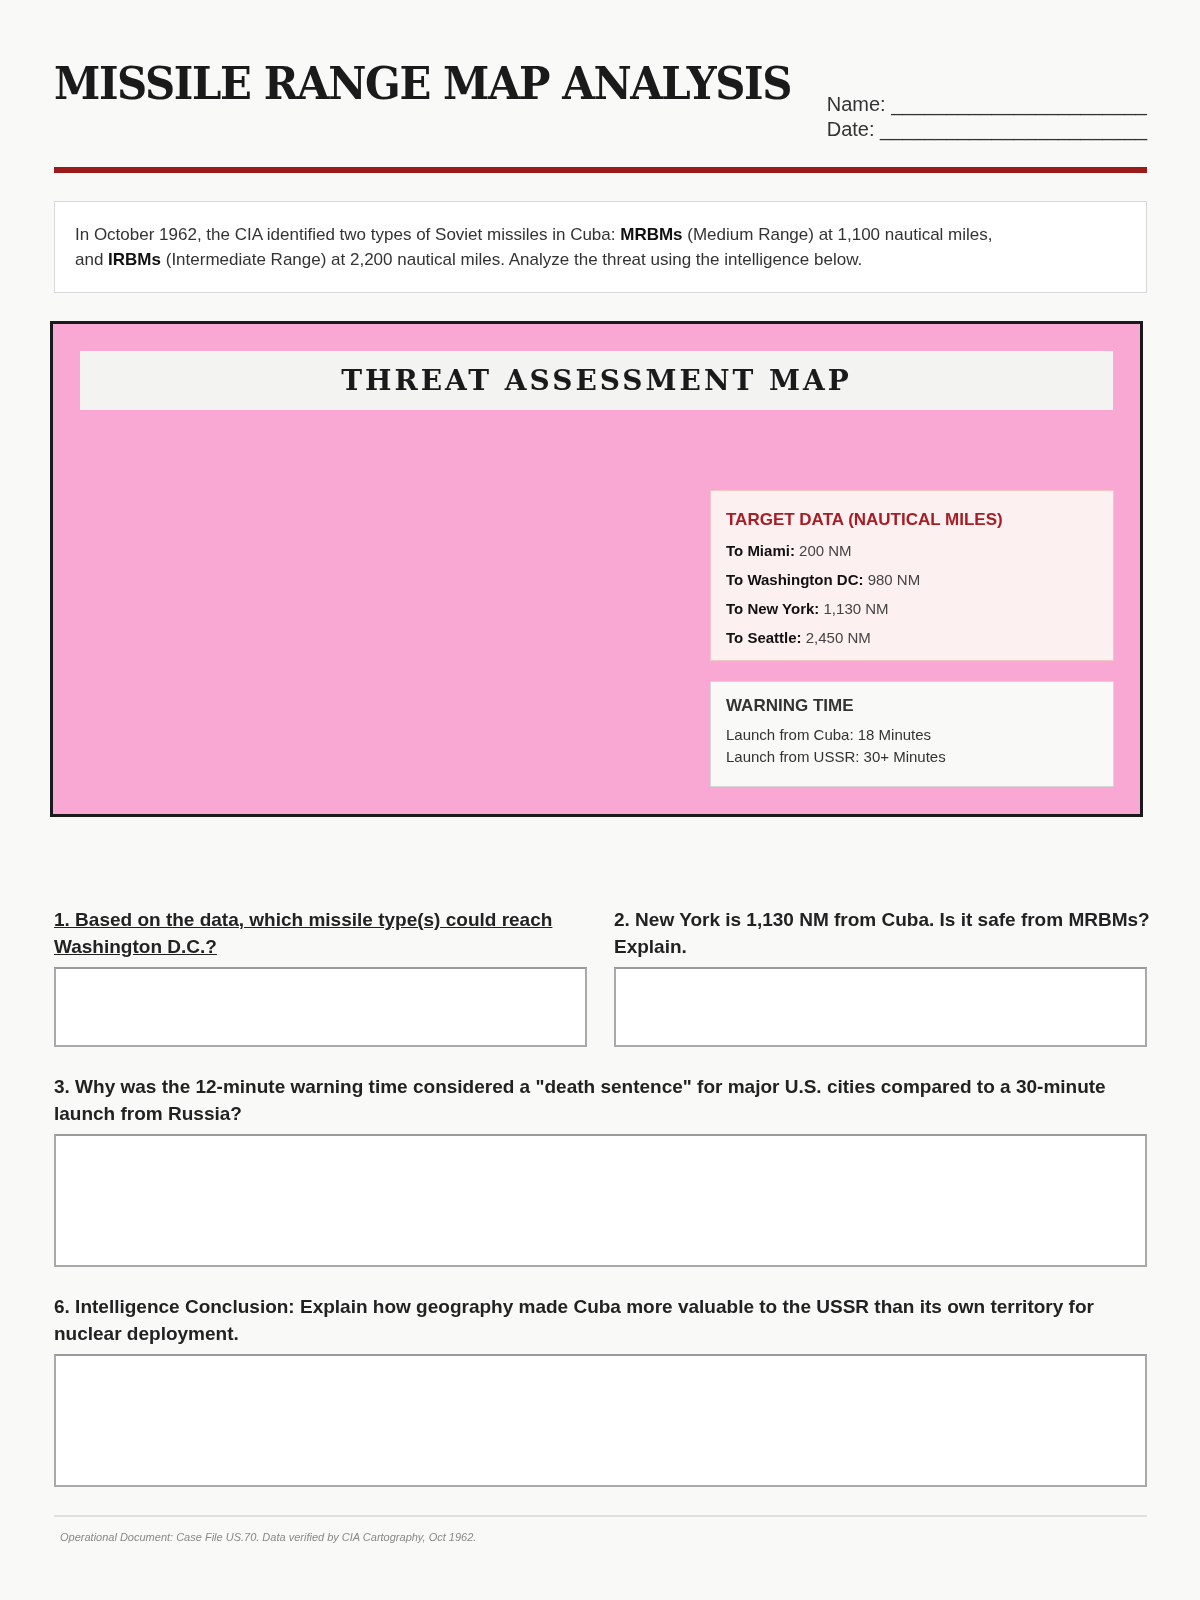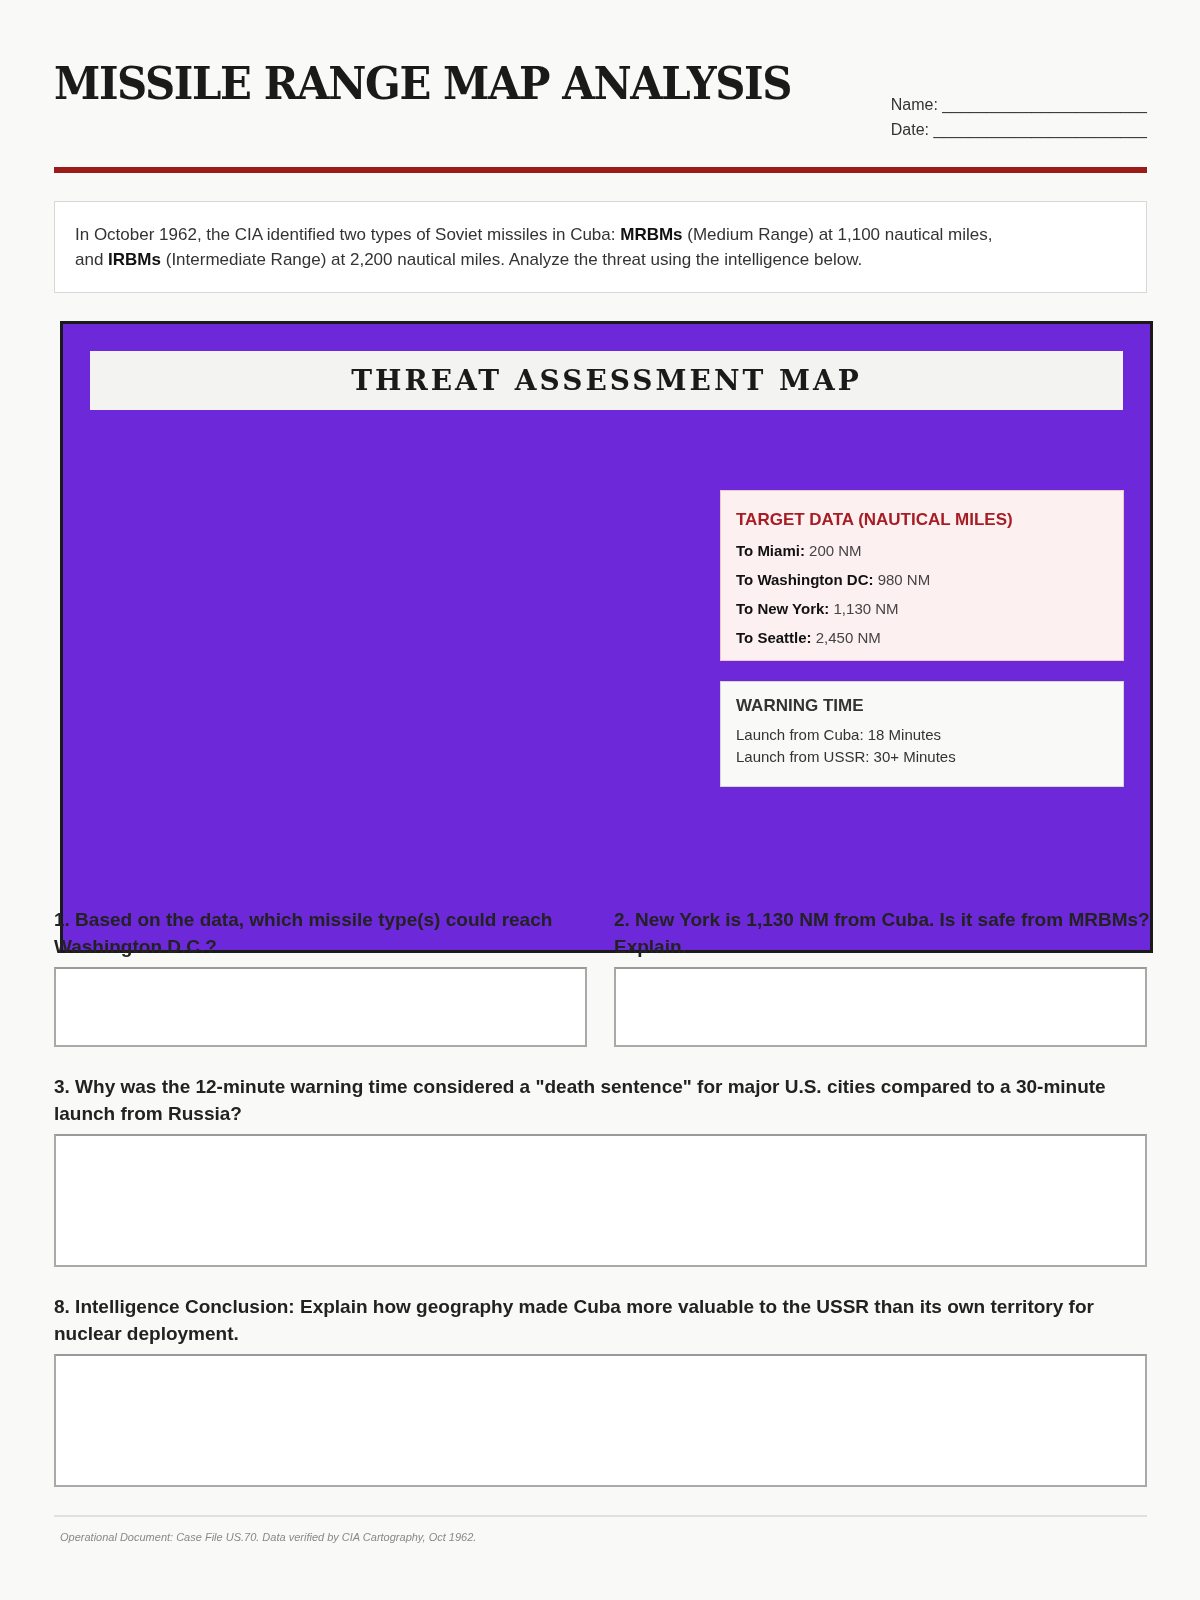--- a/index.html
+++ b/index.html
@@ -2,27 +2,27 @@
 <html><head>
 <meta charset="utf-8">
 <style>
   * { box-sizing: border-box; margin: 0; padding: 0; }
   html, body { width: 1200px; height: 1600px; background: #f9f9f7; }
   body { font-family: "Liberation Sans", sans-serif; color: #222; position: relative; overflow: hidden; }
 
   .header { position: absolute; left: 54px; top: 56px; width: 1093px; height: 120px; }
   .title { font-family: "DejaVu Serif", serif; font-weight: bold; font-size: 45px; letter-spacing: -1.5px; color: #1a1a1a; line-height: 56px; transform: scaleX(0.93); transform-origin: left; white-space: nowrap; }
   .subtitle { font-size: 19px; color: #555; margin-top: 0px; }
-  .namedate { position: absolute; right: 0; top: 36px; text-align: right; font-size: 16px; color: #333; line-height: 25px; }
+  .namedate { position: absolute; right: 0; top: 36px; text-align: right; font-size: 20px; color: #333; line-height: 25px; }
   .rule { position: absolute; left: 54px; top: 167px; width: 1093px; height: 6px; background: #9b1b1b; }
 
   .intro { position: absolute; left: 54px; top: 201px; width: 1093px; height: 92px; background: #fff; border: 1px solid #d8d8d8; padding: 20px 20px; font-size: 17px; line-height: 25px; color: #333; }
   .intro b { color: #111; }
 
-  .mapframe { position: absolute; left: 60px; top: 321px; width: 1093px; height: 632px; background: #6d28d9; border: 3px solid #1a1a1a; }
+  .mapframe { position: absolute; left: 50px; top: 321px; width: 1093px; height: 496px; background: #f9a8d4; border: 3px solid #1a1a1a; }
   .mapheader { position: absolute; left: 27px; top: 27px; width: 1033px; height: 59px; background: #f3f3f1; text-align: center; font-family: "DejaVu Serif", serif; font-weight: bold; font-size: 28px; letter-spacing: 3px; line-height: 59px; color: #1a1a1a; }
   .mapcanvas { position: absolute; left: 27px; top: 100px; width: 603px; height: 426px; background: #f4f4f2; border: 1px solid #d6d6d6; overflow: hidden; }
   .mapcanvas svg { position: absolute; left: 0; top: 0; }
 
   .targetbox { position: absolute; left: 657px; top: 166px; width: 404px; height: 171px; background: #fdf0f0; border: 1px solid #f5c4c4; padding: 19px 15px; }
   .targetbox .hd { color: #a61d24; font-weight: bold; font-size: 17px; margin-bottom: 6px; }
   .targetbox .row { font-size: 15px; color: #444; line-height: 29px; }
   .targetbox .row b { color: #111; }
 
   .warnbox { position: absolute; left: 657px; top: 357px; width: 404px; height: 106px; background: #f9f9f7; border: 1px solid #d6d6d6; padding: 14px 15px; }
@@ -65,26 +65,26 @@
     <div class="row"><b>To Seattle:</b> <span>2,450 NM</span></div>
   </div>
 
   <div class="warnbox">
     <div class="hd">WARNING TIME</div>
     <div class="row">Launch from Cuba: 18 Minutes</div>
     <div class="row">Launch from USSR: 30+ Minutes</div>
   </div>
 </div>
 
-<div class="q" style="left:54px; top:906px; width:540px;">1. Based on the data, which missile type(s) could reach Washington D.C.?</div>
+<div class="q" style="left:54px; top:906px; width:540px;text-decoration:underline;">1. Based on the data, which missile type(s) could reach Washington D.C.?</div>
 <textarea class="ans" style="left: 54px; top: 967px; width: 533px; height: 80px;"></textarea>
 
 <div class="q" style="left:614px; top:906px; width:540px;">2. New York is 1,130 NM from Cuba. Is it safe from MRBMs? Explain.</div>
 <textarea class="ans" style="left: 614px; top: 967px; width: 533px; height: 80px;"></textarea>
 
 <div class="q" style="left:54px; top:1073px; width:1100px;">3. Why was the 12-minute warning time considered a "death sentence" for major U.S. cities compared to a 30-minute launch from Russia?</div>
 <textarea class="ans" style="left: 54px; top: 1134px; width: 1093px; height: 133px;"></textarea>
 
-<div class="q" style="left:54px; top:1293px; width:1100px;">8. Intelligence Conclusion: Explain how geography made Cuba more valuable to the USSR than its own territory for nuclear deployment.</div>
+<div class="q" style="left:54px; top:1293px; width:1100px;">6. Intelligence Conclusion: Explain how geography made Cuba more valuable to the USSR than its own territory for nuclear deployment.</div>
 <textarea class="ans" style="left: 54px; top: 1354px; width: 1093px; height: 133px;"></textarea>
 
 <div class="footrule"></div>
 <div class="footer">Operational Document: Case File US.70. Data verified by CIA Cartography, Oct 1962.</div>
 
 </body></html>

